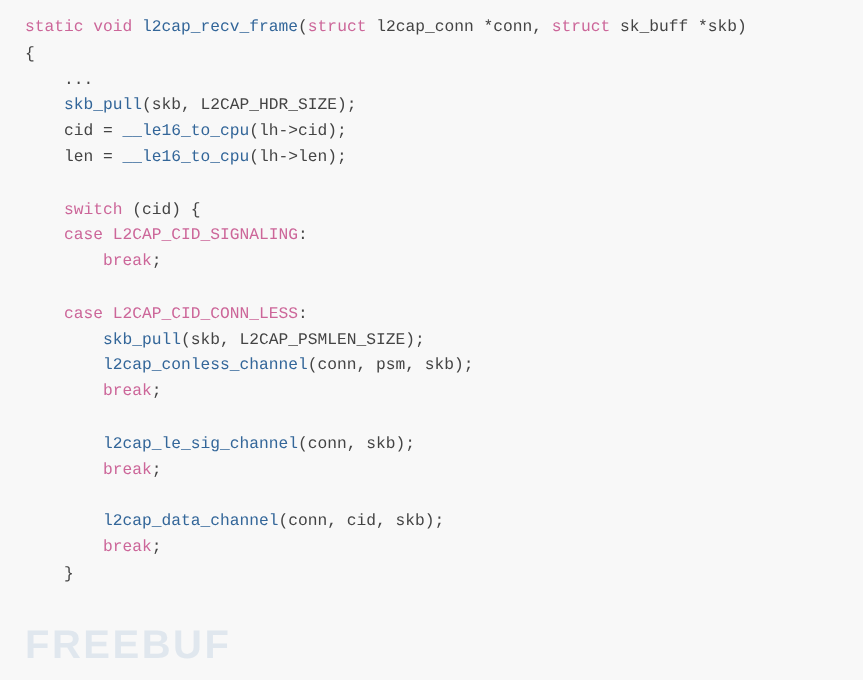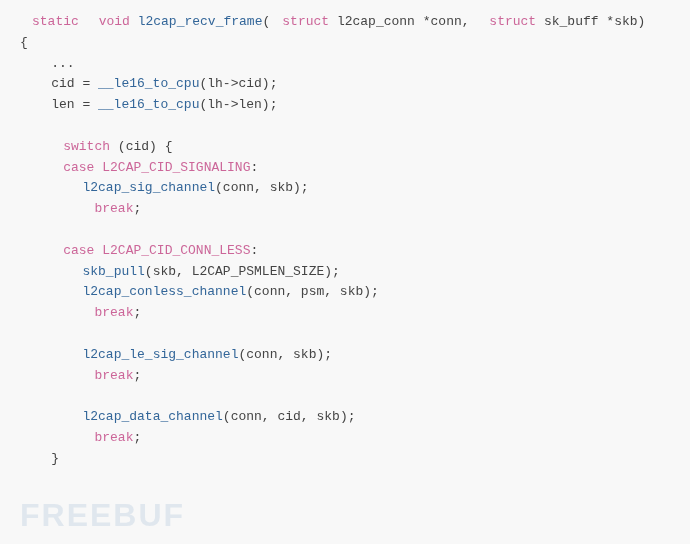--- a/index.html
+++ b/index.html
@@ -15,21 +15,21 @@
     .code-block {
       padding: 12px 20px;
       line-height: 1.6;
       position: relative;
     }
     .line {
       white-space: pre;
       display: block;
     }
     
-    .kw { color: #cc6699; margin-left: 12px; } 
+    .kw { color: #cc6699; } 
     .fn { color: #336699; } 
     .plain { color: #444444; }
     .const { color: #cc6699; }
 
     
     .watermark {
       position: absolute;
       bottom: 10px;
       left: 20px;
       font-family: Arial, sans-serif;
@@ -46,32 +46,32 @@
 <body>
 
 <div class="code-block">
 
   <span class="line"><span class="kw">static</span><span class="plain"> </span><span class="kw">void</span><span class="plain"> </span><span class="fn">l2cap_recv_frame</span><span class="plain">(</span><span class="kw">struct</span><span class="plain"> l2cap_conn *conn, </span><span class="kw">struct</span><span class="plain"> sk_buff *skb)</span></span>
 
   <span class="line"><span class="plain">{</span></span>
 
   <span class="line"><span class="plain">    ...</span></span>
 
+  <span class="line"><span class="plain">    </span><span class="fn">skb_pull</span><span class="plain">(skb, L2CAP_HDR_SIZE);</span></span>
 
   <span class="line"><span class="plain">    cid = </span><span class="fn">__le16_to_cpu</span><span class="plain">(lh-&gt;cid);</span></span>
 
   <span class="line"><span class="plain">    len = </span><span class="fn">__le16_to_cpu</span><span class="plain">(lh-&gt;len);</span></span>
 
   <span class="line"> </span>
 
   <span class="line"><span class="plain">    </span><span class="kw">switch</span><span class="plain"> (cid) {</span></span>
 
   <span class="line"><span class="plain">    </span><span class="kw">case</span><span class="plain"> </span><span class="const">L2CAP_CID_SIGNALING</span><span class="plain">:</span></span>
 
-  <span class="line"><span class="plain">        </span><span class="fn">l2cap_sig_channel</span><span class="plain">(conn, skb);</span></span>
 
   <span class="line"><span class="plain">        </span><span class="kw">break</span><span class="plain">;</span></span>
 
   <span class="line"> </span>
 
   <span class="line"><span class="plain">    </span><span class="kw">case</span><span class="plain"> </span><span class="const">L2CAP_CID_CONN_LESS</span><span class="plain">:</span></span>
 
 
   <span class="line"><span class="plain">        </span><span class="fn">skb_pull</span><span class="plain">(skb, L2CAP_PSMLEN_SIZE);</span></span>
 

